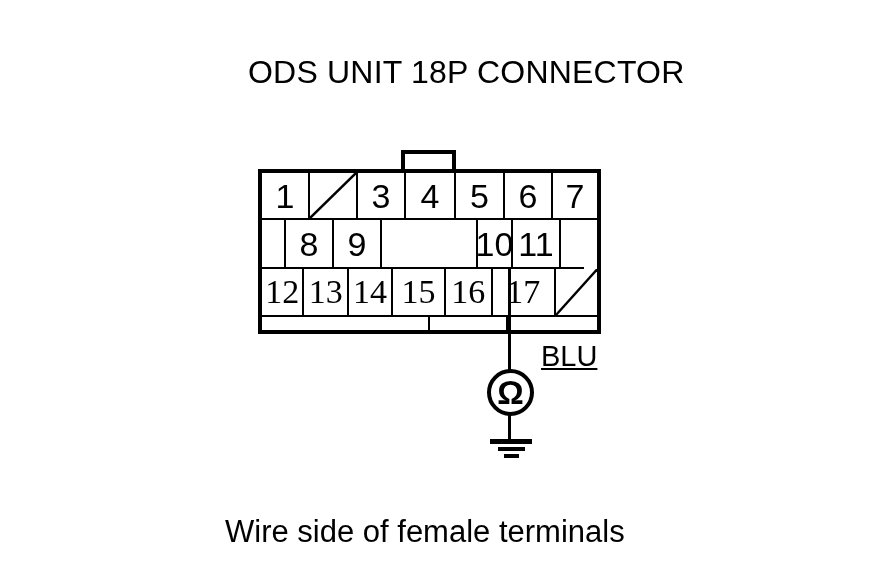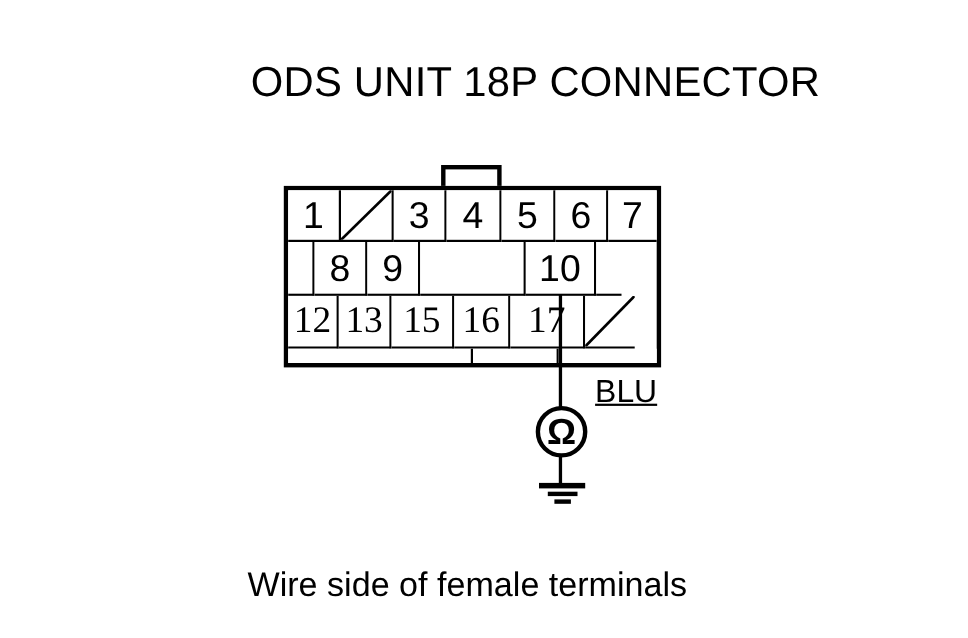--- a/index.html
+++ b/index.html
@@ -7,21 +7,21 @@
     width:880px; height:580px;
     background:#ffffff;
     font-family:"Liberation Sans","DejaVu Sans",sans-serif;
     color:#000;
     position:relative;
     overflow:hidden;
   }
   .abs { position:absolute; }
 
   
-  #title   { left:228px; top:54px;  font-size:38px; letter-spacing:0.2px; white-space:nowrap; }
+  #title   { left:248px; top:54px;  font-size:32px; letter-spacing:0.2px; white-space:nowrap; }
   #caption { left:225px; top:514px; font-size:31px; white-space:nowrap; }
 
   
   #tab {
     left:401px; top:150px; width:55px; height:30px;
     border:4px solid #000; box-sizing:border-box; background:#fff;
   }
   #connector {
     left:258px; top:169px; width:343px; height:165px;
     border:4px solid #000; box-sizing:border-box; background:#fff;
@@ -80,27 +80,29 @@
     <div class="cell" style="width:49px">5</div>
     <div class="cell" style="width:48px">6</div>
     <div class="cell last" style="width:44px">7</div>
   </div>
 
   <div class="row row2">
     <div class="cell" style="width:24px"></div>
     <div class="cell" style="width:48px">8</div>
     <div class="cell" style="width:48px">9</div>
     <div class="cell" style="width:96px"></div>
-    <div class="cell" style="width:64px">10</div>
+    <div class="cell" style="width:35px">10</div>
+    <div class="cell" style="width:48px">11</div>
     <div class="cell last" style="width:23px"></div>
   </div>
 
   <div class="row row3">
     <div class="cell" style="width:46px">12</div>
     <div class="cell" style="width:48px">13</div>
+    <div class="cell" style="width:48px">14</div>
     <div class="cell" style="width:57px">15</div>
     <div class="cell" style="width:51px">16</div>
     <div class="cell" style="width:68px">17</div>
     <div class="cell slash last" style="width:45px">
       <svg viewBox="0 0 45 46" preserveAspectRatio="none">
           <line x1="0" y1="46" x2="45" y2="0" stroke="#000" stroke-width="2.5"></line>
         </svg>
     </div>
   </div>
 

